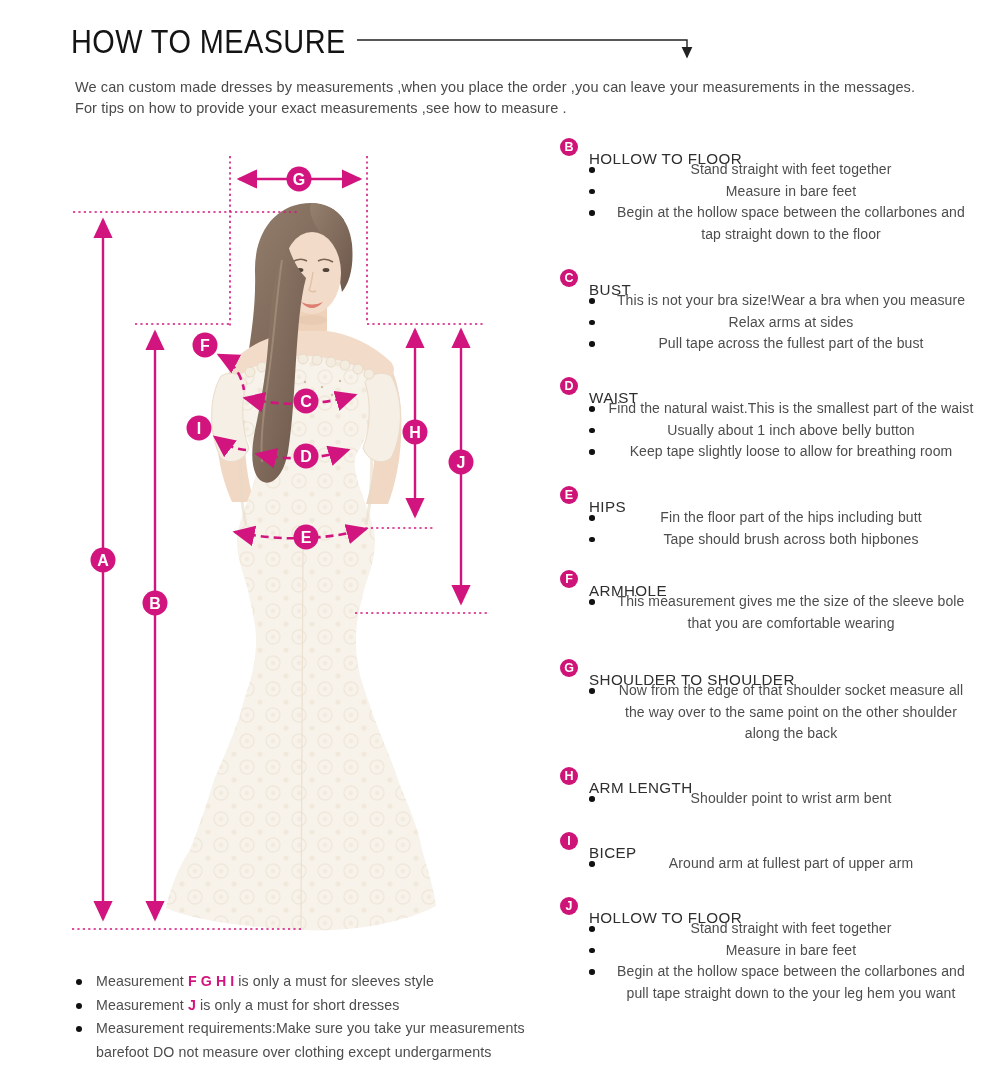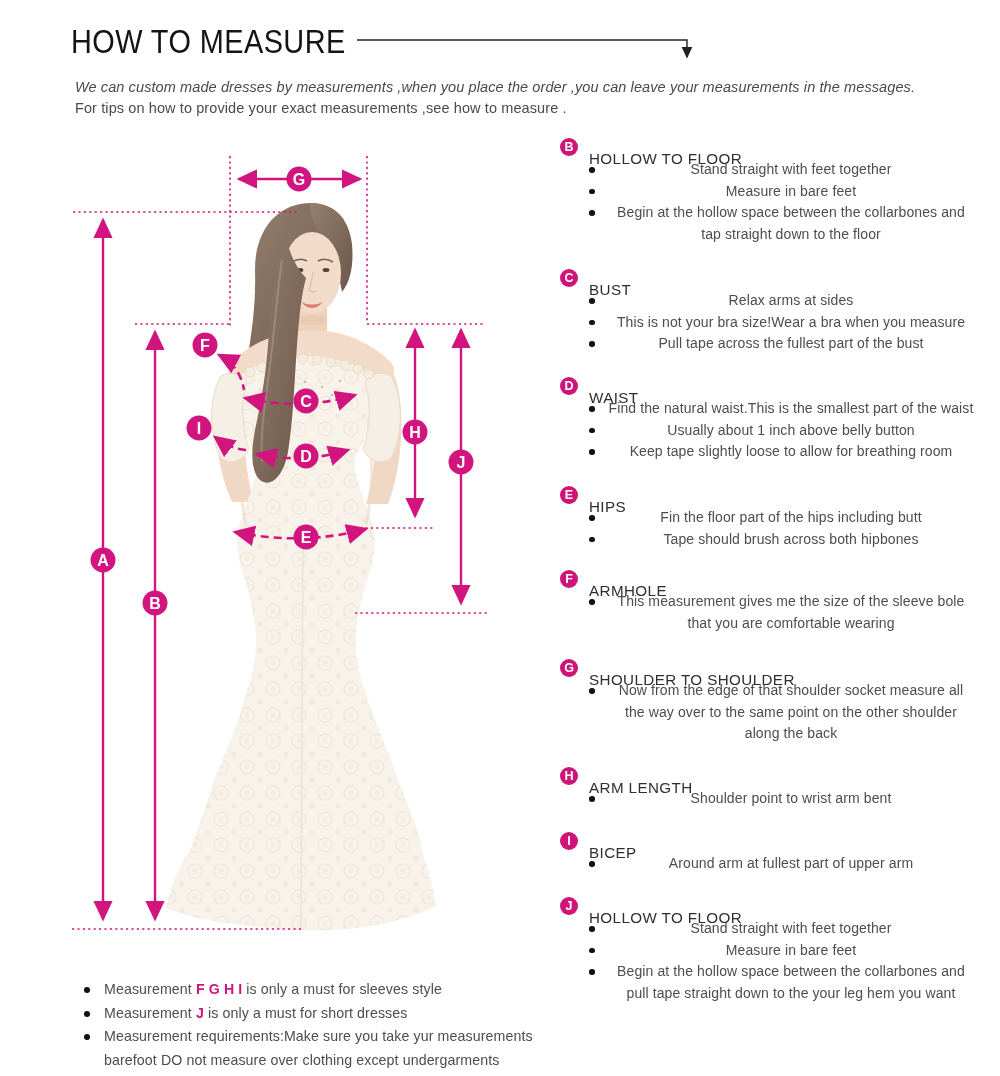--- a/index.html
+++ b/index.html
@@ -7,21 +7,21 @@
     width:1000px;height:1076px;position:relative;background:#ffffff;
     font-family:"Liberation Sans","DejaVu Sans",sans-serif;overflow:hidden;
   }
   .abs{position:absolute;}
   
   #page-title{
     left:71px;top:22px;font-size:34px;color:#141414;font-weight:400;
     letter-spacing:.5px;transform:scaleX(.85);transform-origin:left top;white-space:nowrap;
   }
   .intro{left:75px;font-size:14.5px;color:#4a4a4a;white-space:nowrap;letter-spacing:.1px;}
-  #intro-1{top:79px;font-style:italic;}
+  #intro-1{top:79px;}
   #intro-2{top:100px;text-align:center;}
   
   .section{left:560px;width:436px;}
   .sec-head{display:flex;align-items:center;height:19px;}
   .badge{
     width:18px;height:18px;border-radius:50%;background:#cf1478;color:#fff;
     font-size:12.5px;font-weight:700;display:flex;align-items:center;justify-content:center;
     flex:0 0 18px;
   }
   .sec-title{margin-left:11px;font-size:15.2px;color:#2e2e2e;letter-spacing:.4px;white-space:nowrap;margin-top:23px;}
@@ -32,21 +32,21 @@
   }
   ul.bullets li::before{
     content:"";position:absolute;left:29px;top:8px;width:5.5px;height:5.5px;
     border-radius:50%;background:#111;
   }
   
   #sec-b{top:137px;} #sec-c{top:268px;} #sec-d{top:376px;} #sec-e{top:485px;}
   #sec-f{top:569px;} #sec-g{top:658px;} #sec-h{top:766px;} #sec-i{top:831px;} #sec-j{top:896px;}
   
   #notes{left:74px;top:970px;width:480px;}
-  #notes ul{list-style:none;margin:8px;padding:0;}
+  #notes ul{list-style:none;margin:0;padding:0;}
   #notes li{
     position:relative;padding-left:22px;font-size:14.2px;color:#4d4d4d;
     line-height:23.6px;max-width:452px;letter-spacing:.1px;
   }
   #notes li::before{
     content:"";position:absolute;left:2px;top:9px;width:6px;height:6px;border-radius:50%;background:#111;
   }
   #notes .em{color:#d2157e;font-weight:700;}
   
   #diagram-svg{left:0;top:0;width:1000px;height:1076px;}
@@ -224,22 +224,22 @@
     <li>Measure in bare feet</li>
     <li>Begin at the hollow space between the  collarbones and tap straight down to the floor</li>
   </ul>
 </div>
 <div id="sec-c" class="abs section">
   <div class="sec-head">
       <span class="badge">C</span>
     <span class="sec-title">BUST</span>
     </div>
   <ul class="bullets">
+    <li>This is not your bra size!Wear a bra when you measure</li>
     <li>Relax arms at sides</li>
-    <li>This is not your bra size!Wear a bra when you measure</li>
     <li>Pull tape across the fullest part of the bust</li>
   </ul>
 </div>
 <div id="sec-d" class="abs section">
   <div class="sec-head">
       <span class="badge">D</span>
     <span class="sec-title">WAIST</span>
     </div>
   <ul class="bullets">
     <li>Find the natural waist.This is the smallest part of the waist</li>

